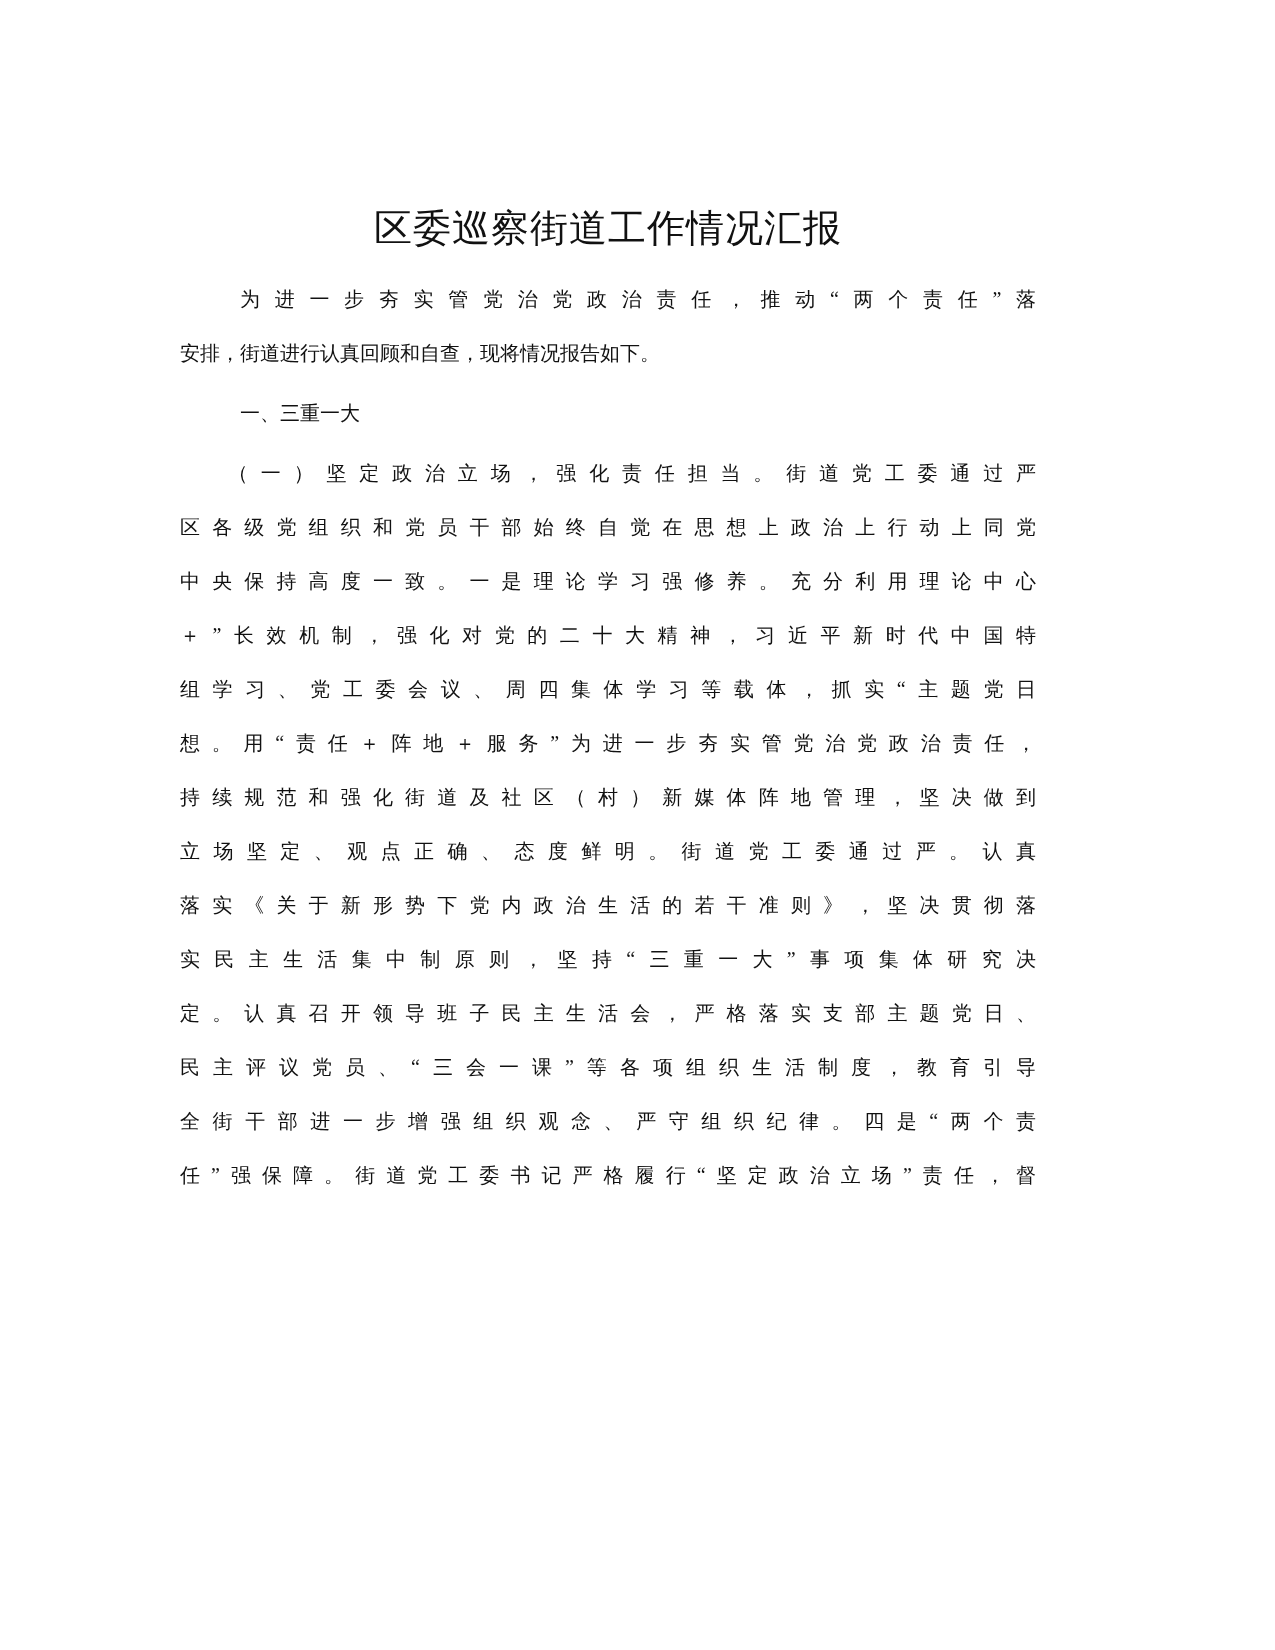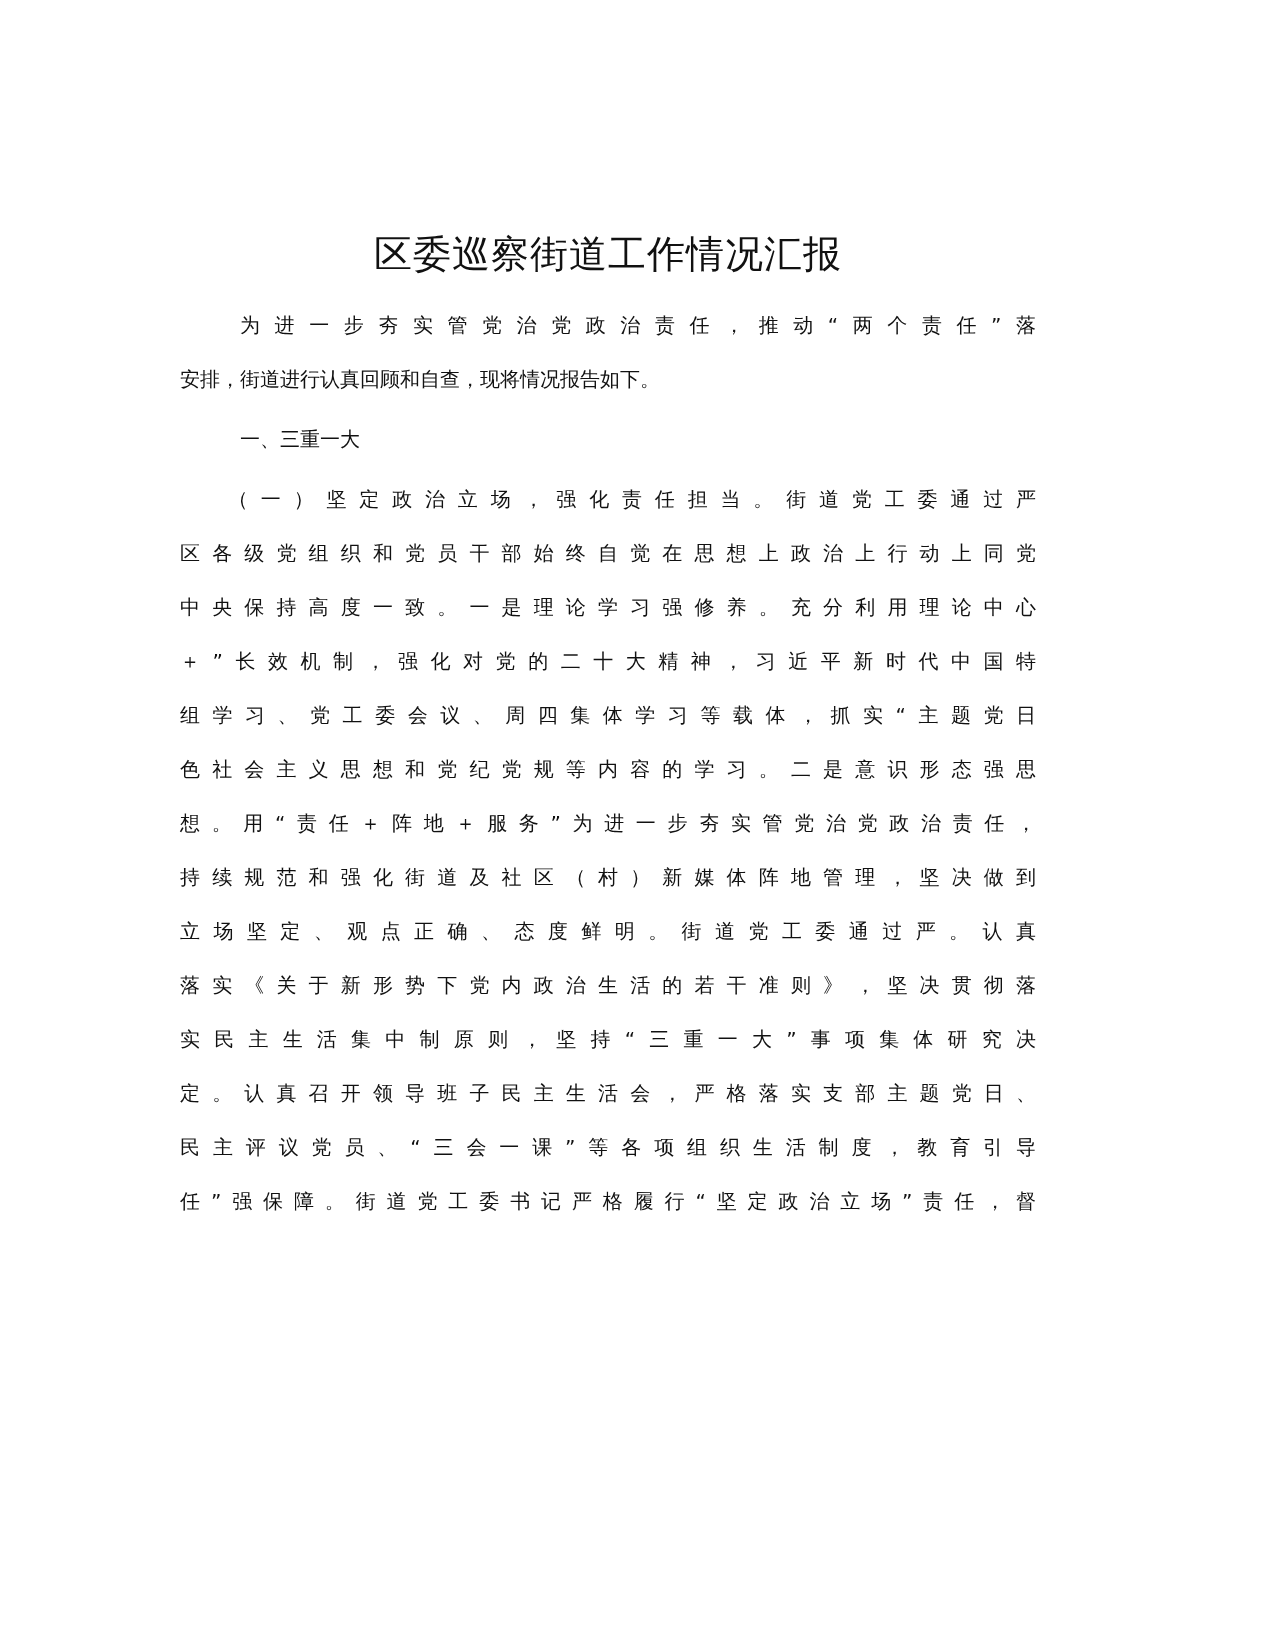--- a/index.html
+++ b/index.html
@@ -11,22 +11,23 @@
       width: 1275px;
       height: 1650px;
       position: relative;
       overflow: hidden;
       font-family: "DejaVu Sans", "Liberation Sans", sans-serif;
       color: #111111;
     }
     .page {
       position: absolute;
       left: 180px;
-      top: 224px;
+      top: 198px;
       width: 856px;
+      font-family: Liberation Serif, serif;
     }
     .doc-title {
       text-align: center;
       font-size: 38px;
       line-height: 60px;
       height: 60px;
       margin: 0 0 0 0;
       font-weight: normal;
       letter-spacing: 1px;
       white-space: nowrap;
@@ -62,23 +63,23 @@
   </div>
 
   <div class="section-heading line indent last">一、三重一大</div>
 
   <div class="para-one">
     <div class="line indent" style="padding-left:48px;">（一）坚定政治立场，强化责任担当。街道党工委通过严</div>
     <div class="line">区各级党组织和党员干部始终自觉在思想上政治上行动上同党</div>
     <div class="line">中央保持高度一致。一是理论学习强修养。充分利用理论中心</div>
     <div class="line">＋”长效机制，强化对党的二十大精神，习近平新时代中国特</div>
     <div class="line">组学习、党工委会议、周四集体学习等载体，抓实“主题党日</div>
-    <div class="line">色社会主义思想和党纪党规等内容的学习。二是意识形态强思</div>
     <div class="line">想。用“责任＋阵地＋服务”为进一步夯实管党治党政治责任，</div>
     <div class="line">持续规范和强化街道及社区（村）新媒体阵地管理，坚决做到</div>
     <div class="line">立场坚定、观点正确、态度鲜明。街道党工委通过严。认真</div>
     <div class="line">落实《关于新形势下党内政治生活的若干准则》，坚决贯彻落</div>
     <div class="line">实民主生活集中制原则，坚持“三重一大”事项集体研究决</div>
     <div class="line">定。认真召开领导班子民主生活会，严格落实支部主题党日、</div>
     <div class="line">民主评议党员、“三会一课”等各项组织生活制度，教育引导</div>
+    <div class="line">全街干部进一步增强组织观念、严守组织纪律。四是“两个责</div>
     <div class="line">任”强保障。街道党工委书记严格履行“坚定政治立场”责任，督</div>
   </div>
 </div>
 
 </body></html>

